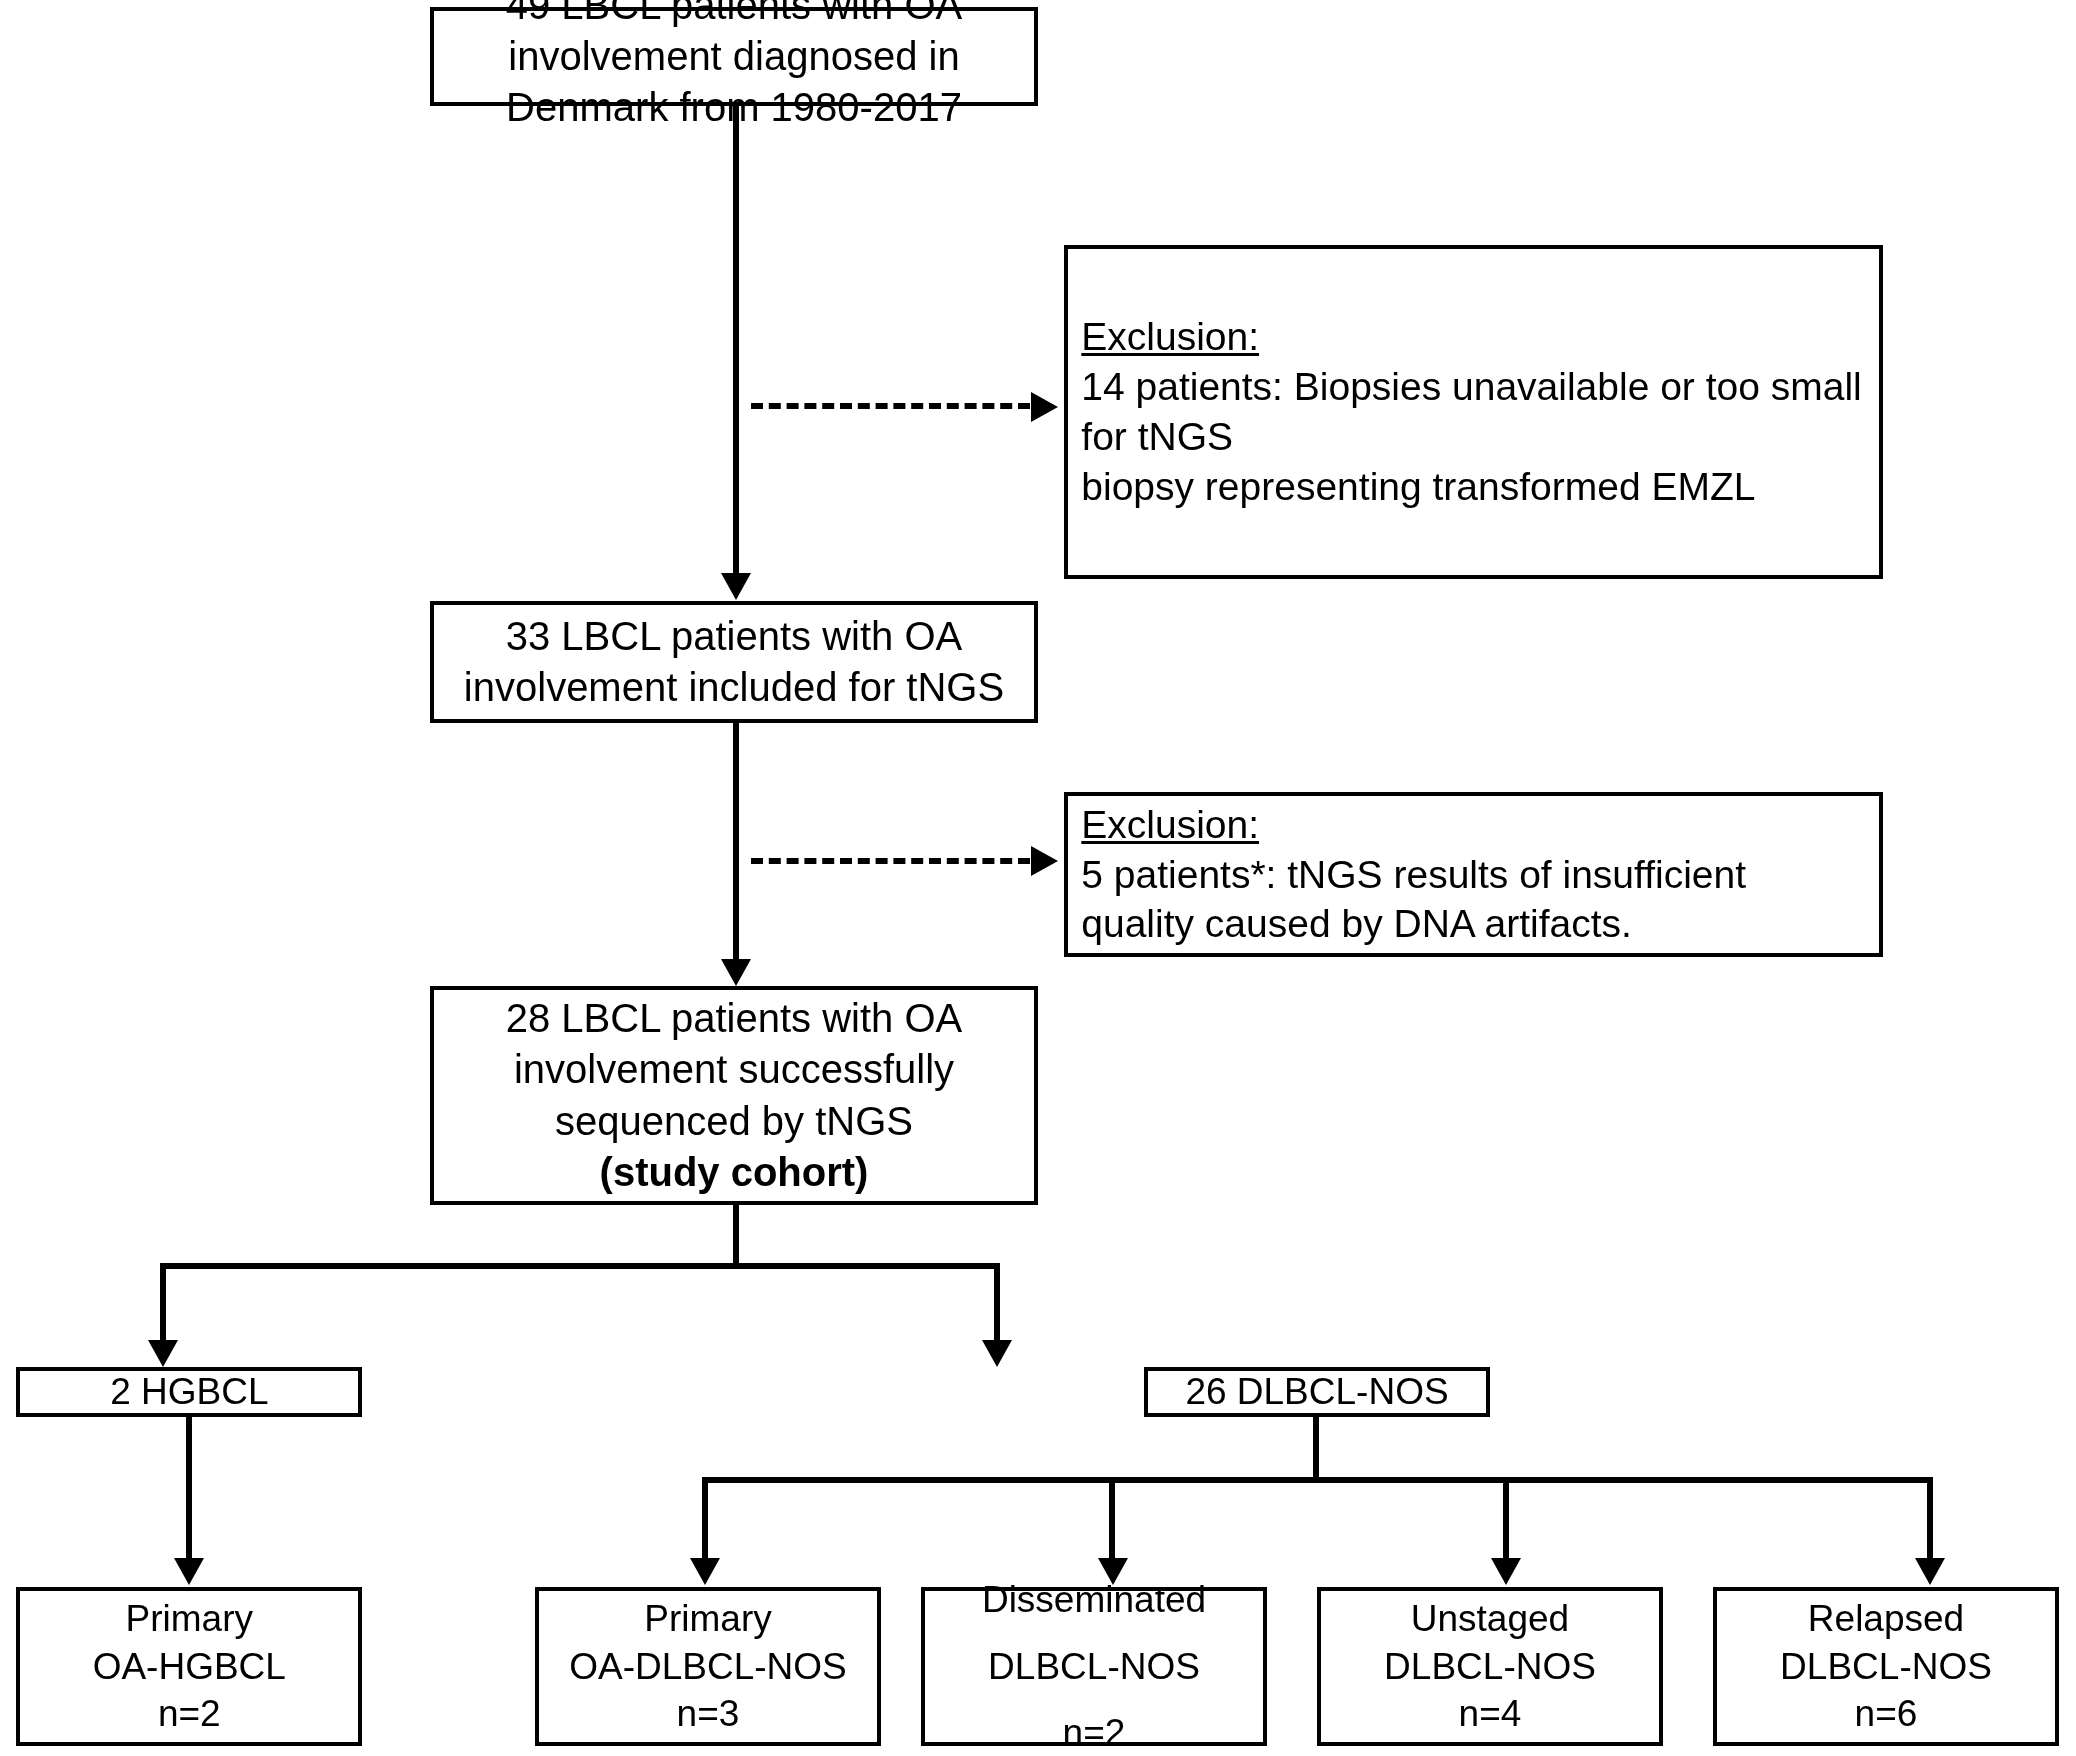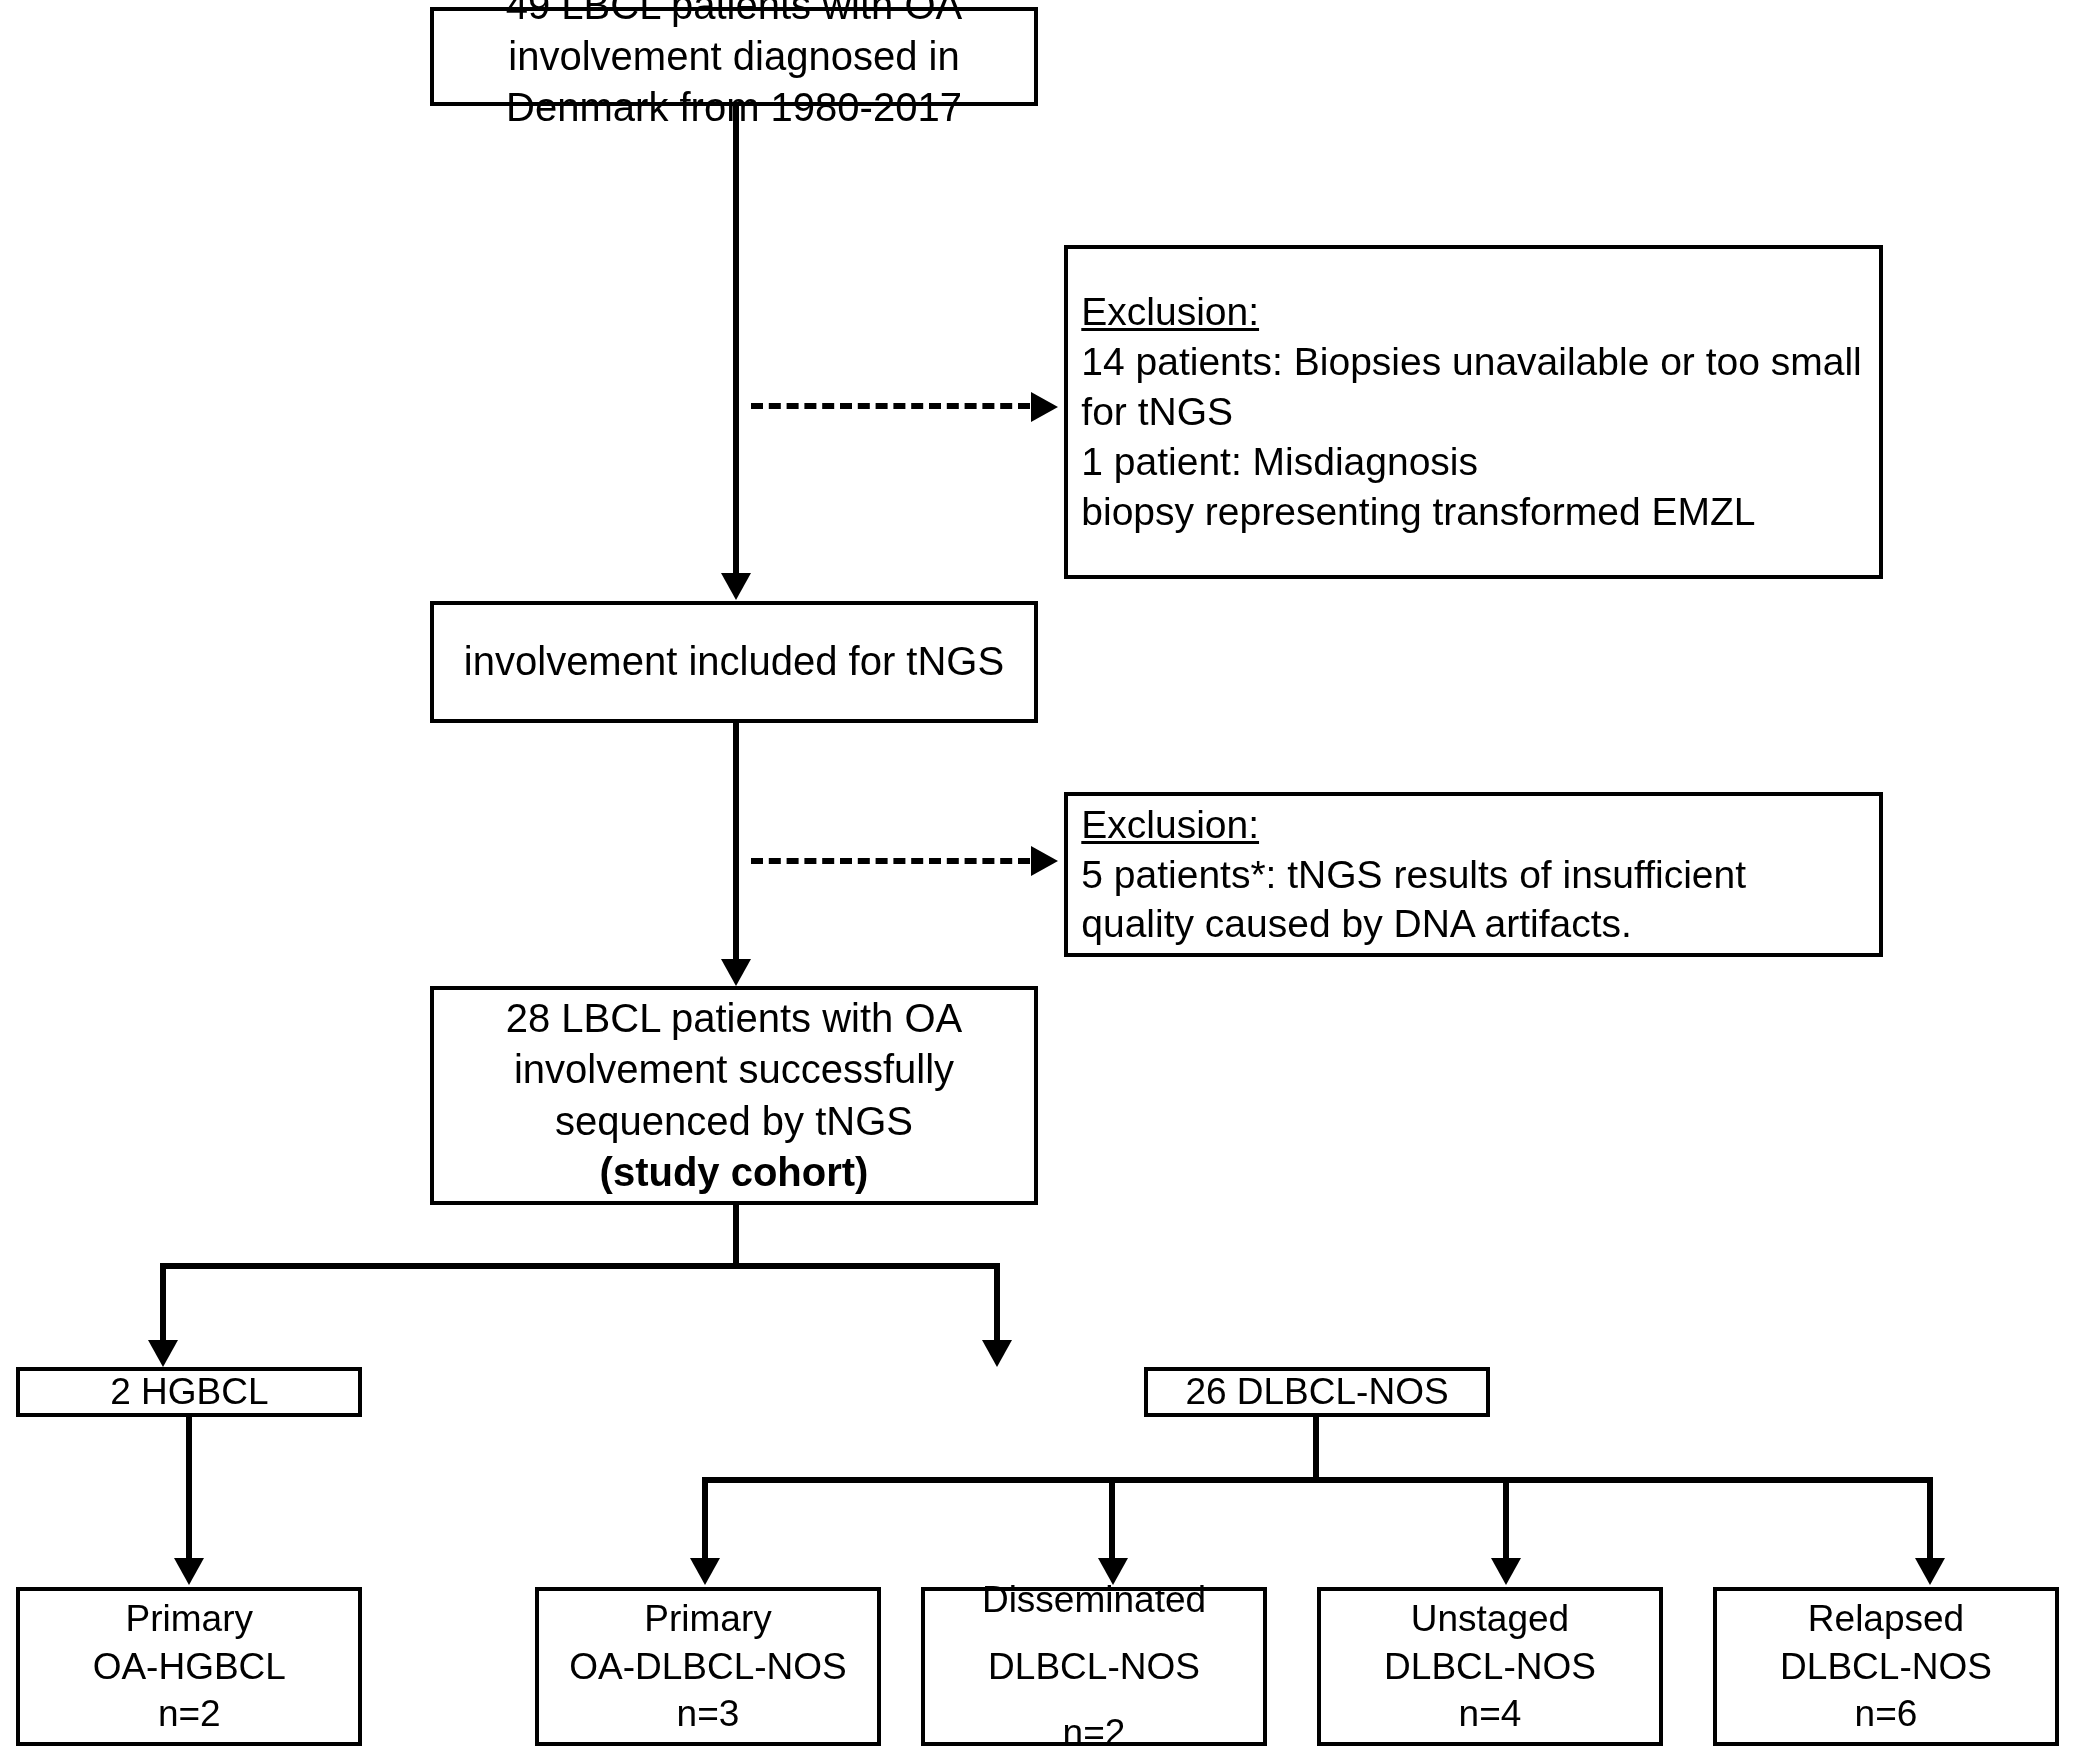--- a/index.html
+++ b/index.html
@@ -97,25 +97,25 @@
   <div class="vline" style="left:733px; top:106px; height:467px;"></div>
   <div class="arrow-down" style="left:721px; top:573px;"></div>
 
   <div class="dashed" style="left:751px; top:403px; width:279px;"></div>
   <div class="arrow-right" style="left:1031px; top:392px;"></div>
 
   <div class="node left-align fs-excl" style="left:1064px; top:245px; width:819px; height:334px;">
     <span class="ln underline">Exclusion:</span>
     <span class="ln">14 patients: Biopsies unavailable or too small</span>
     <span class="ln">for tNGS</span>
-    <span class="ln">1 patient: Misdiagnosis</span>
     <span class="ln">biopsy representing transformed EMZL</span>
   </div>
 
   <div class="node fs-main" style="left:430px; top:601px; width:608px; height:122px;">
+    <span class="ln">33 LBCL patients with OA</span>
     <span class="ln">involvement included for tNGS</span>
   </div>
 
   <div class="vline" style="left:733px; top:723px; height:236px;"></div>
   <div class="arrow-down" style="left:721px; top:959px;"></div>
 
   <div class="dashed" style="left:751px; top:858px; width:279px;"></div>
   <div class="arrow-right" style="left:1031px; top:846px;"></div>
 
   <div class="node left-align fs-excl" style="left:1064px; top:792px; width:819px; height:165px;">

